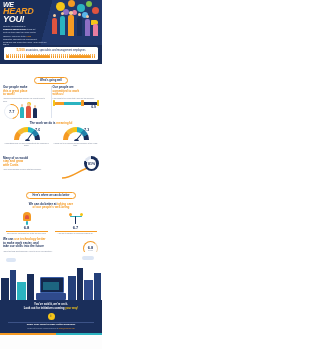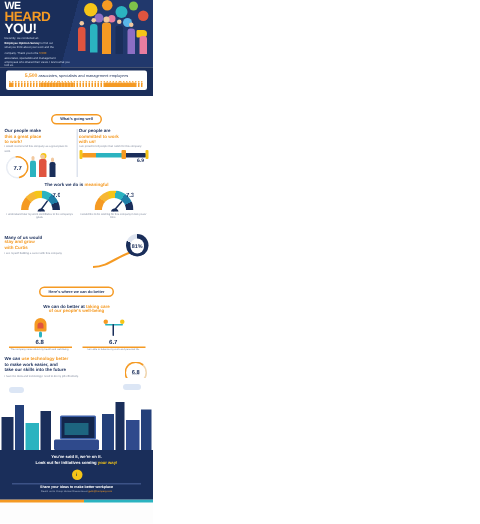--- a/index.html
+++ b/index.html
@@ -2,21 +2,21 @@
 <html><head>
 <meta charset="utf-8">
 <style>
   html,body{margin:0;padding:0;background:#ffffff;}
   body{width:102px;height:349px;overflow:hidden;
        font-family:"Liberation Sans",sans-serif;
        -webkit-font-smoothing:none;}
   .page{position:relative;width:102px;height:349px;background:#fdfdfd;overflow:hidden;}
 
   
-  .hero{position:relative;height:45px;background:#0f172a;overflow:hidden;}
+  .hero{position:relative;height:45px;background:#0f172a;overflow:hidden;font-style:italic;}
   .hero-ribbon{position:absolute;left:0;top:0;width:102px;height:45px;
     background:linear-gradient(105deg,#1a2e5a 0%,#1a2e5a 46%,#21386c 46%,#21386c 100%);}
   .hero-title{position:absolute;left:3px;top:2px;line-height:0.92;z-index:4;}
   .hero-title span{display:block;font-weight:bold;letter-spacing:-0.3px;}
   .t-we{font-size:7px;color:#ffffff;}
   .t-heard{font-size:9px;color:#f59a23;margin-top:-1px;}
   .t-you{font-size:9px;color:#ffffff;margin-top:-1px;}
   .hero-body{position:absolute;left:3px;top:25px;width:45px;z-index:4;}
   .hero-body p{margin:0 0 0.8px 0;font-size:1.9px;color:#c8d3e6;line-height:1.25;}
   .hero-body p b{color:#ffffff;}

